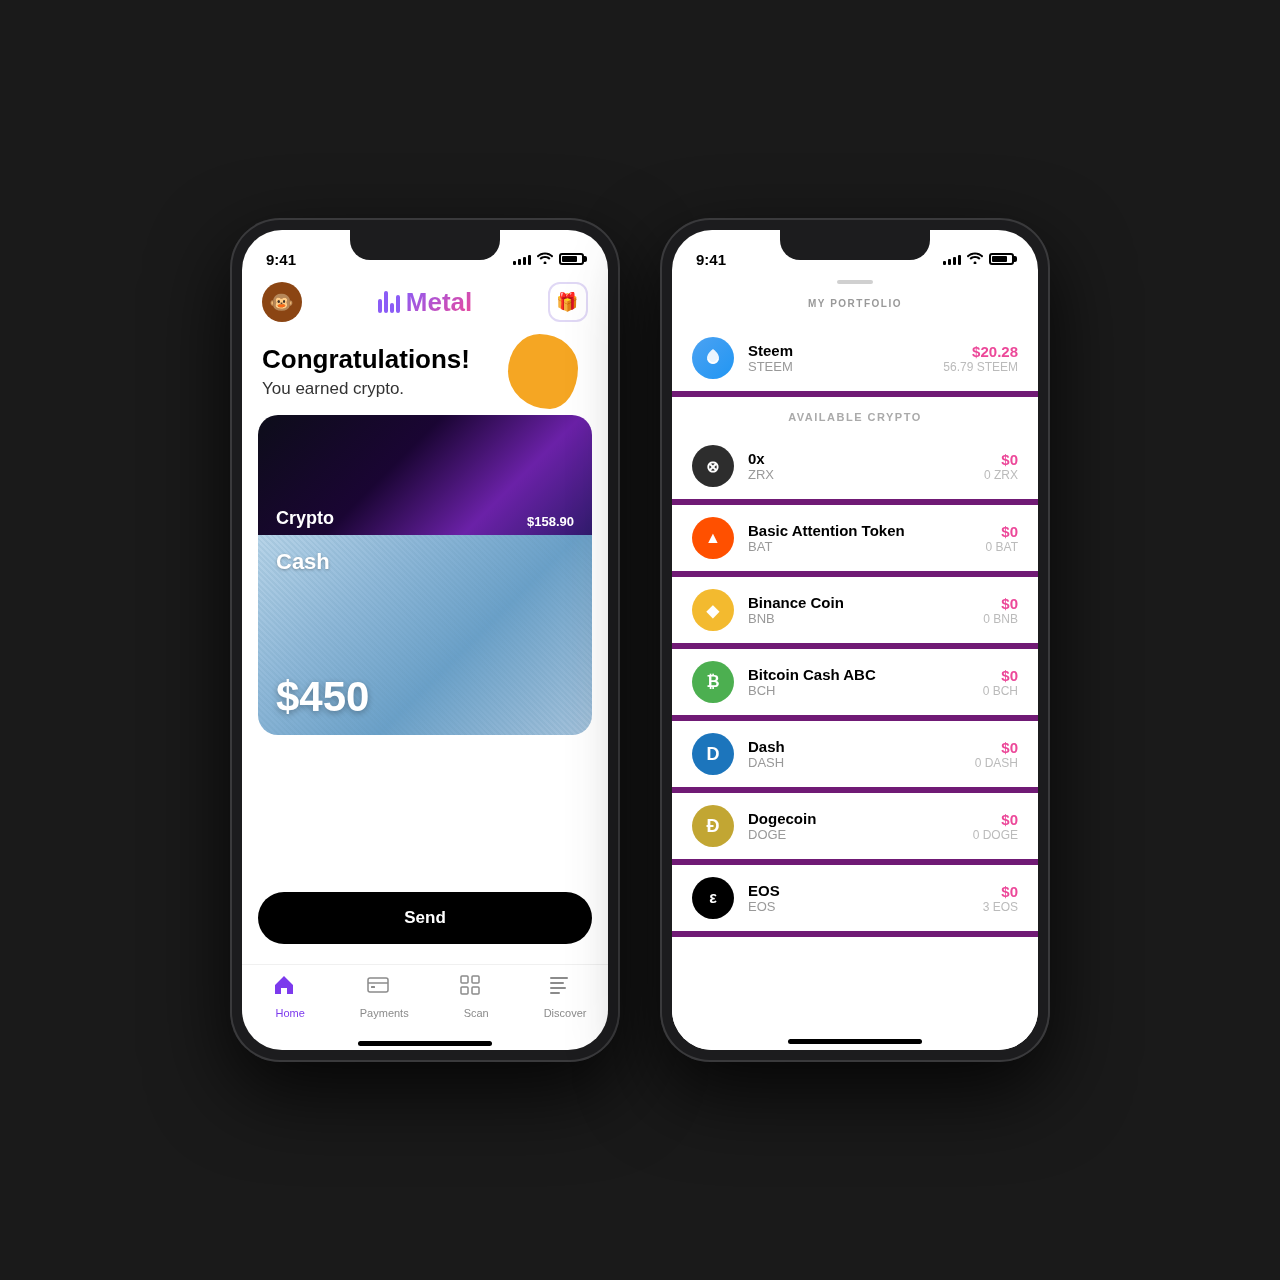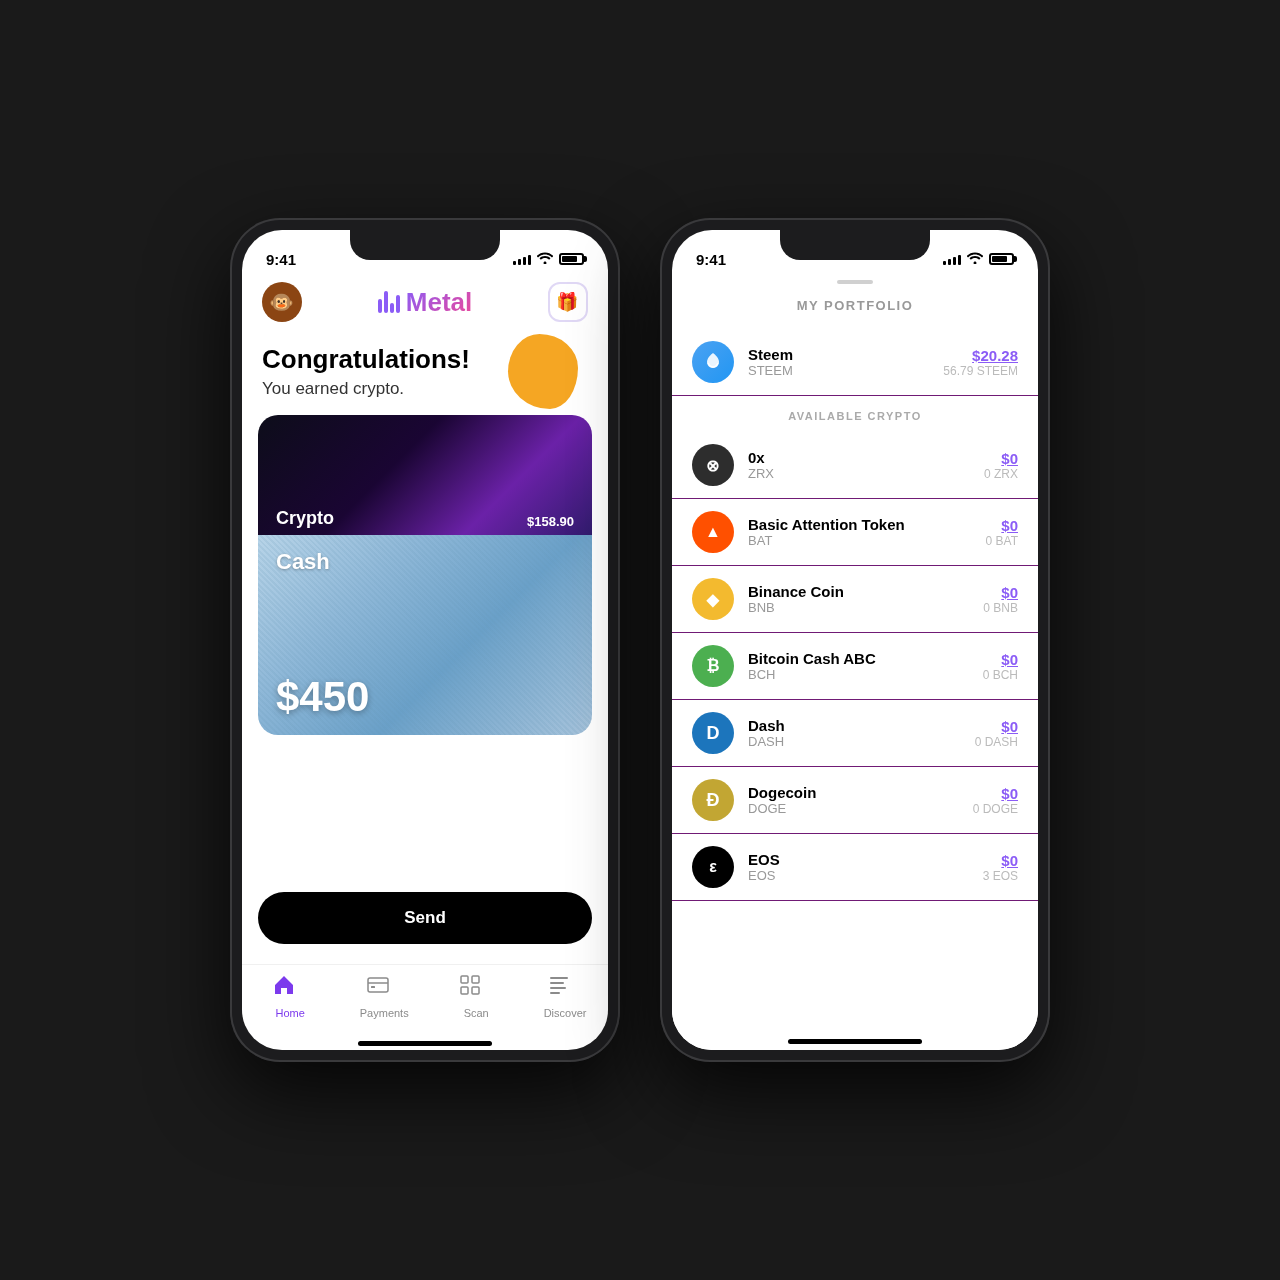--- a/index.html
+++ b/index.html
@@ -366,37 +366,37 @@
       justify-content: center;
     }
     .drag-handle {
       width: 36px;
       height: 4px;
       background: #d0d0d0;
       border-radius: 2px;
     }
     .portfolio-title {
       text-align: center;
-      font-size: 13px;
+      font-size: 10px;
       font-weight: 600;
       letter-spacing: 1.5px;
       color: #999;
       padding: 4px 0 16px;
     }
 
     .portfolio-list {
       flex: 1;
       overflow: hidden;
     }
 
     .portfolio-item {
       display: flex;
       align-items: center;
       padding: 12px 20px;
-      border-bottom: 1px solid #701a75;
+      border-bottom: 6px solid #701a75;
     }
     .coin-icon {
       width: 42px;
       height: 42px;
       border-radius: 50%;
       display: flex;
       align-items: center;
       justify-content: center;
       font-size: 18px;
       font-weight: 700;
@@ -415,22 +415,21 @@
     .coin-symbol {
       font-size: 13px;
       color: #999;
     }
     .coin-values {
       text-align: right;
     }
     .coin-usd {
       font-size: 15px;
       font-weight: 700;
-      color: #8b5cf6;
-      text-decoration: underline;
+      color: #ec4899;
     }
     .coin-amount {
       font-size: 12px;
       color: #bbb;
     }
 
     .section-divider {
       text-align: center;
       font-size: 11px;
       font-weight: 600;

